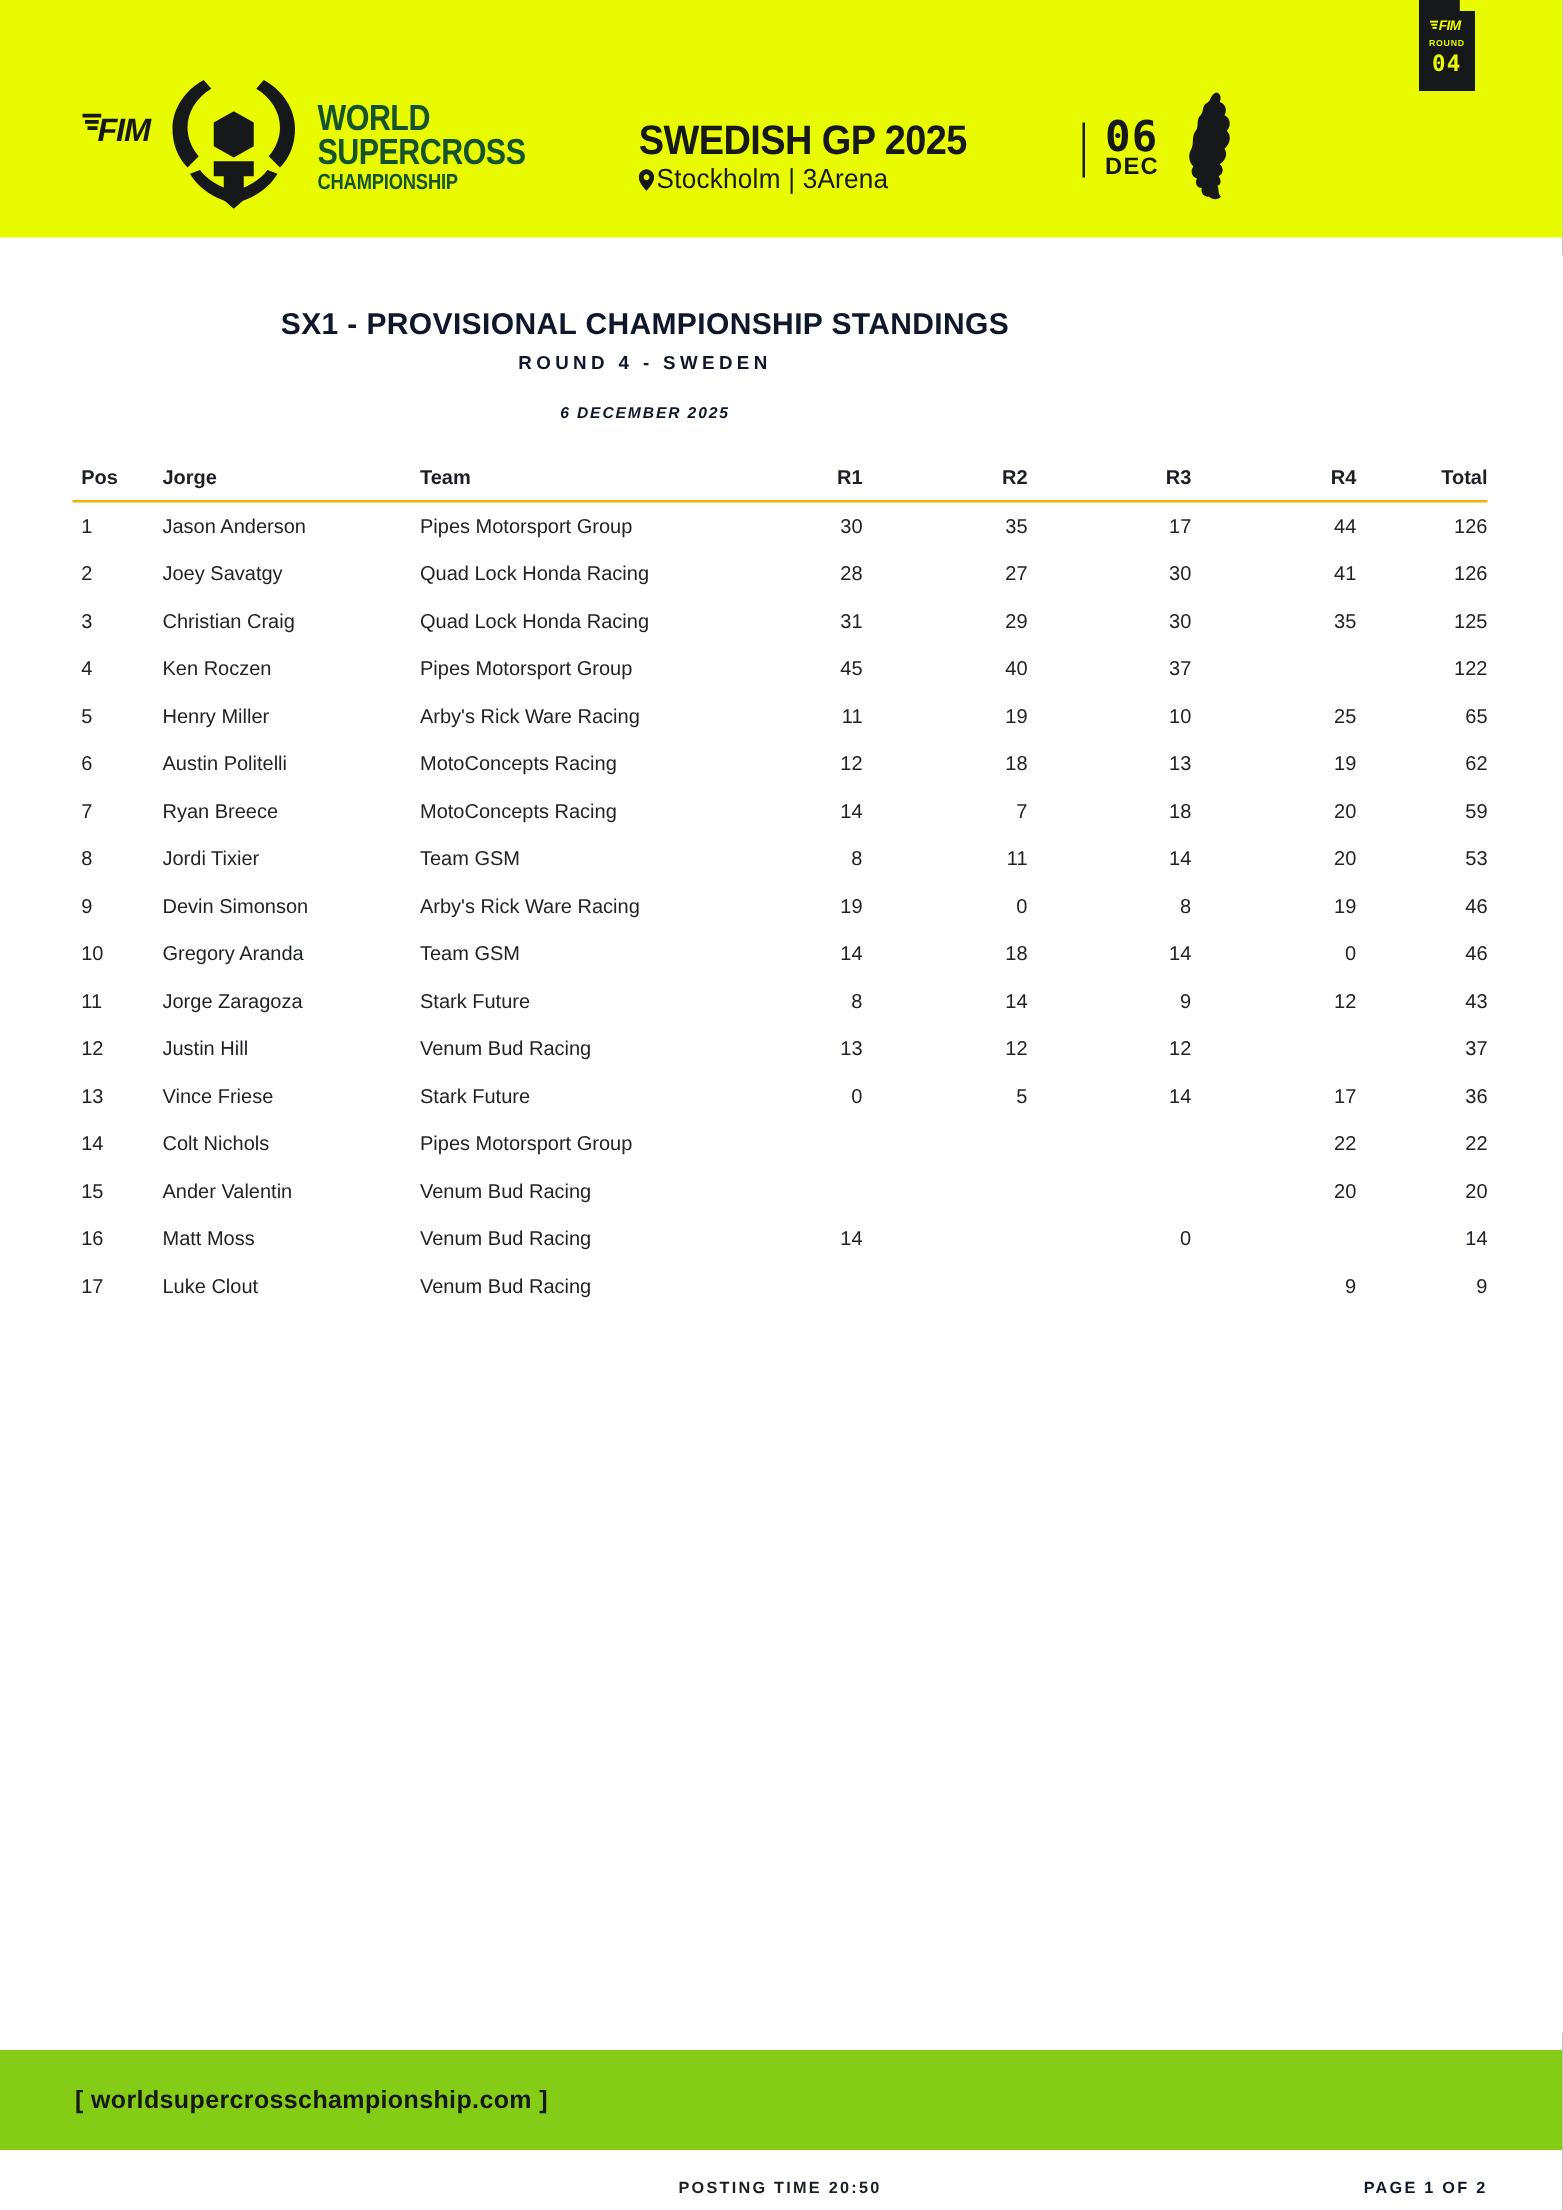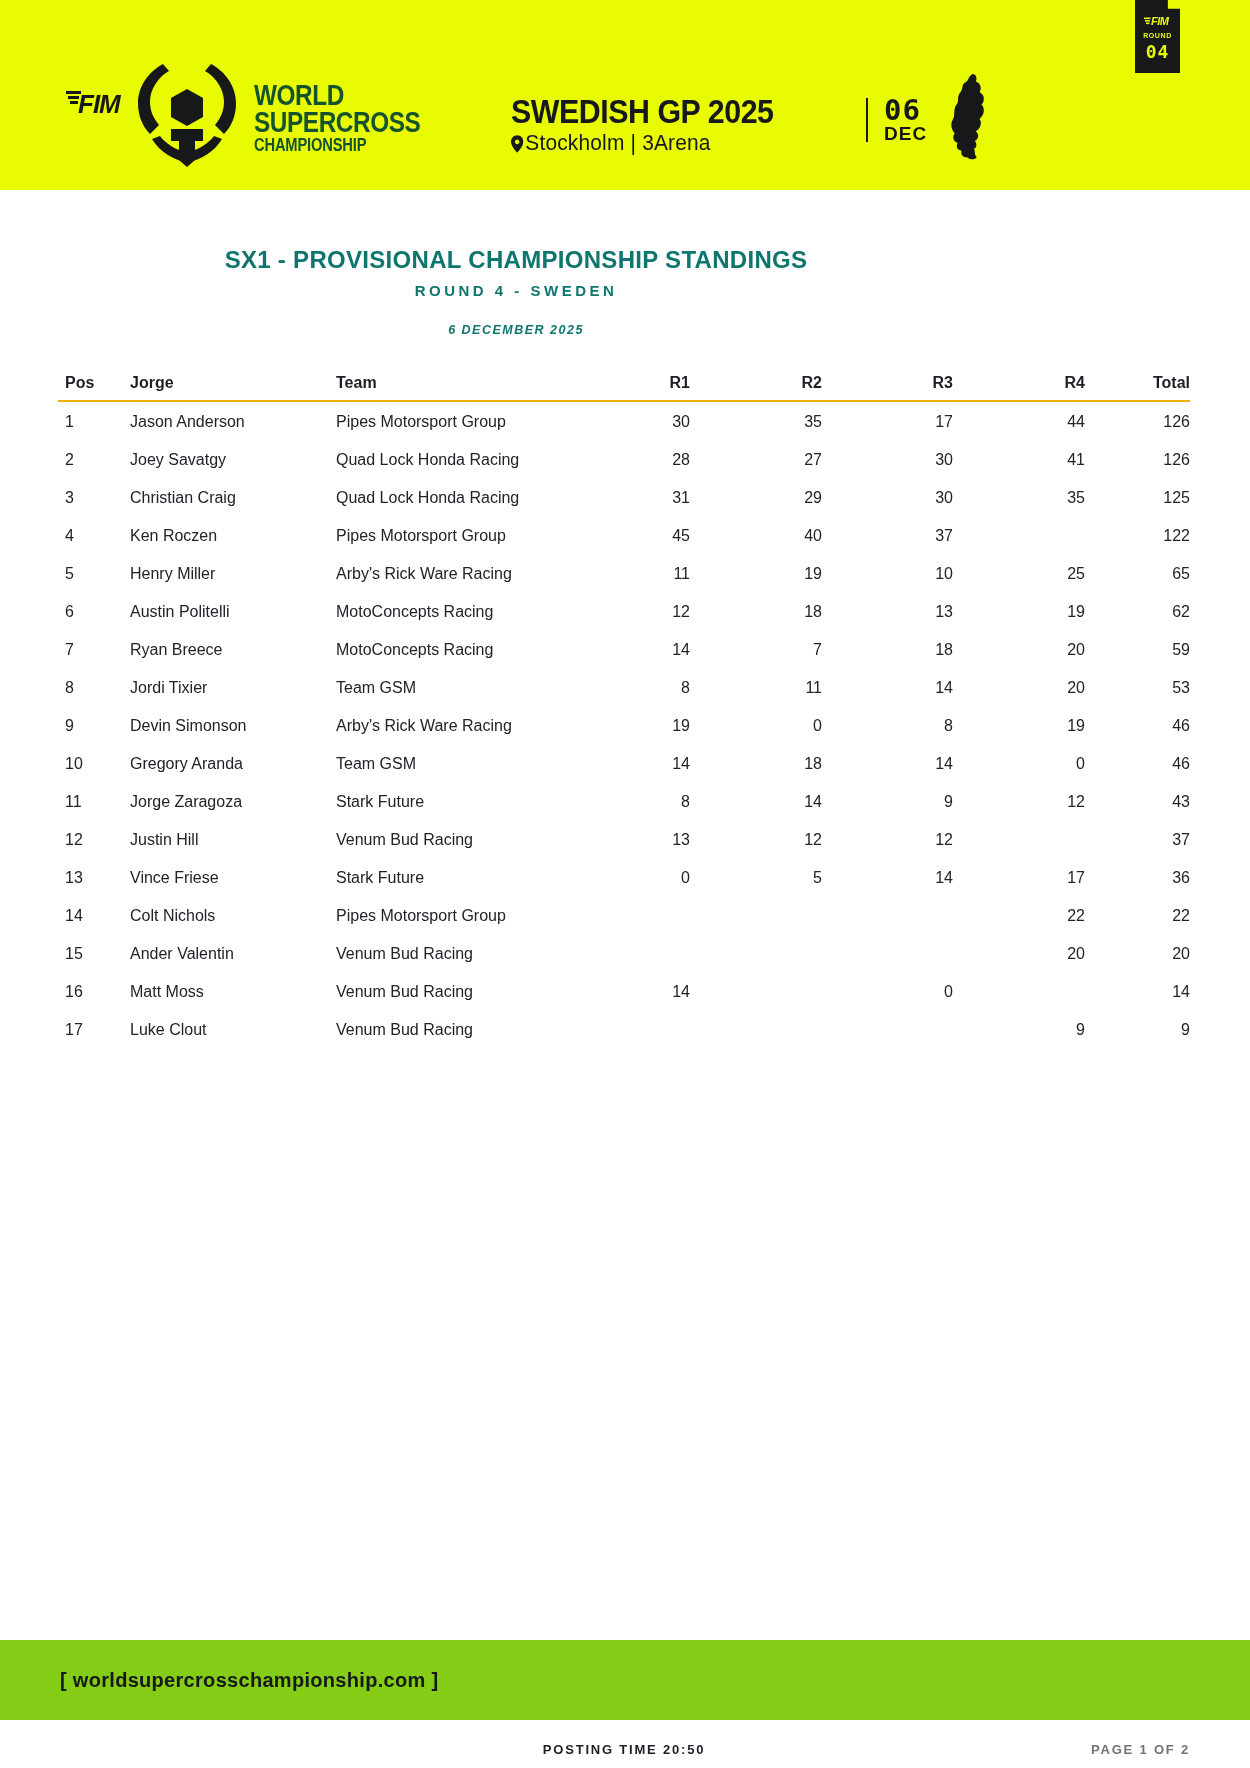--- a/index.html
+++ b/index.html
@@ -19,30 +19,30 @@
   .wordmark .wm3{
     display:block;font-weight:bold;font-size:17.5px;line-height:19px;letter-spacing:-0.2px;
     transform:scaleX(0.84);transform-origin:left top;white-space:nowrap;}
   .event-block{position:absolute;left:511px;top:95px;color:#16181a;}
   .event-title{font-weight:bold;font-size:33px;line-height:33px;letter-spacing:-0.5px;
     transform:scaleX(0.92);transform-origin:left top;white-space:nowrap;}
   .event-loc{margin-top:3px;font-size:22px;line-height:24px;letter-spacing:0.2px;
     transform:scaleX(0.95);transform-origin:left top;white-space:nowrap;display:flex;align-items:center;gap:2px;}
   .date-divider{position:absolute;left:866px;top:98px;width:2px;height:44px;background:#16181a;}
   .date-block{position:absolute;left:884px;top:96px;color:#16181a;text-align:left;}
-  .date-day{font-family:"DejaVu Sans Mono",monospace;font-weight:bold;font-size:29px;line-height:28px;letter-spacing:1px;}
+  .date-day{font-family:"DejaVu Sans Mono",monospace;font-weight:bold;font-size:34px;line-height:28px;letter-spacing:1px;}
   .date-month{font-weight:bold;font-size:19px;line-height:19px;letter-spacing:1px;}
   .sweden-map{position:absolute;left:948px;top:70px;}
   .round-badge{position:absolute;left:1135px;top:0;width:45px;height:73px;background:#16181a;
     clip-path:polygon(0 0,73% 0,73% 12%,100% 12%,100% 100%,0 100%);
     display:flex;flex-direction:column;align-items:center;justify-content:flex-start;padding-top:13px;box-sizing:border-box;}
   .round-badge .badge-round{color:#e8fb00;font-weight:bold;font-size:7px;letter-spacing:0.6px;line-height:9px;}
   .round-badge .badge-num{color:#e8fb00;font-family:"DejaVu Sans Mono",monospace;font-weight:bold;font-size:18px;line-height:23px;letter-spacing:1px;}
   
-  .title-block{position:absolute;left:0;top:246px;width:1032px;text-align:center;color:#0f766e;}
+  .title-block{position:absolute;left:0;top:246px;width:1032px;text-align:center;color:#0f172a;}
   .doc-title{margin:0;font-size:24px;font-weight:bold;letter-spacing:0.3px;line-height:28px;}
   .doc-subtitle{margin-top:9px;font-size:15px;font-weight:bold;letter-spacing:3.5px;line-height:16px;}
   .doc-dateline{margin-top:24px;font-size:12.5px;font-weight:bold;font-style:italic;letter-spacing:1.5px;line-height:14px;}
   
   .table{position:absolute;left:58px;top:368px;width:1132px;}
   .thead{position:relative;height:32px;border-bottom:2px solid #eab308;}
   .thead .cell{font-weight:bold;font-size:16px;line-height:30px;color:#1c1f26;}
   .cell{position:absolute;top:0;white-space:nowrap;}
   .c-pos{left:7px;}
   .c-name{left:72px;}
@@ -54,21 +54,21 @@
   .c-total{right:0;text-align:right;}
   .trows{position:relative;}
   .trow{position:relative;height:38px;}
   .trow .cell{font-size:16px;line-height:40px;color:#212329;}
   
   .footer-bar{position:absolute;left:0;top:1640px;width:1250px;height:80px;background:#84cc16;
     display:flex;align-items:center;}
   .footer-url{margin-left:60px;font-weight:bold;font-size:20px;letter-spacing:0.3px;color:#16181a;}
   .footer-meta{position:absolute;left:58px;top:1742px;width:1132px;height:18px;}
   .posting-time{position:absolute;left:0;width:100%;text-align:center;font-weight:bold;font-size:13px;letter-spacing:1.8px;color:#1c1f26;}
-  .page-info{position:absolute;right:0;top:0;font-weight:bold;font-size:13px;letter-spacing:1.8px;color:#737373;}
+  .page-info{position:absolute;right:0;top:0;font-weight:bold;font-size:13px;letter-spacing:1.8px;color:#0f172a;}
 </style>
 </head>
 <body>
 
 <div class="page">
 
   <header class="topbar">
 
     <span class="fim-mark">
       <svg width="58" height="38" viewBox="0 0 58 38">

